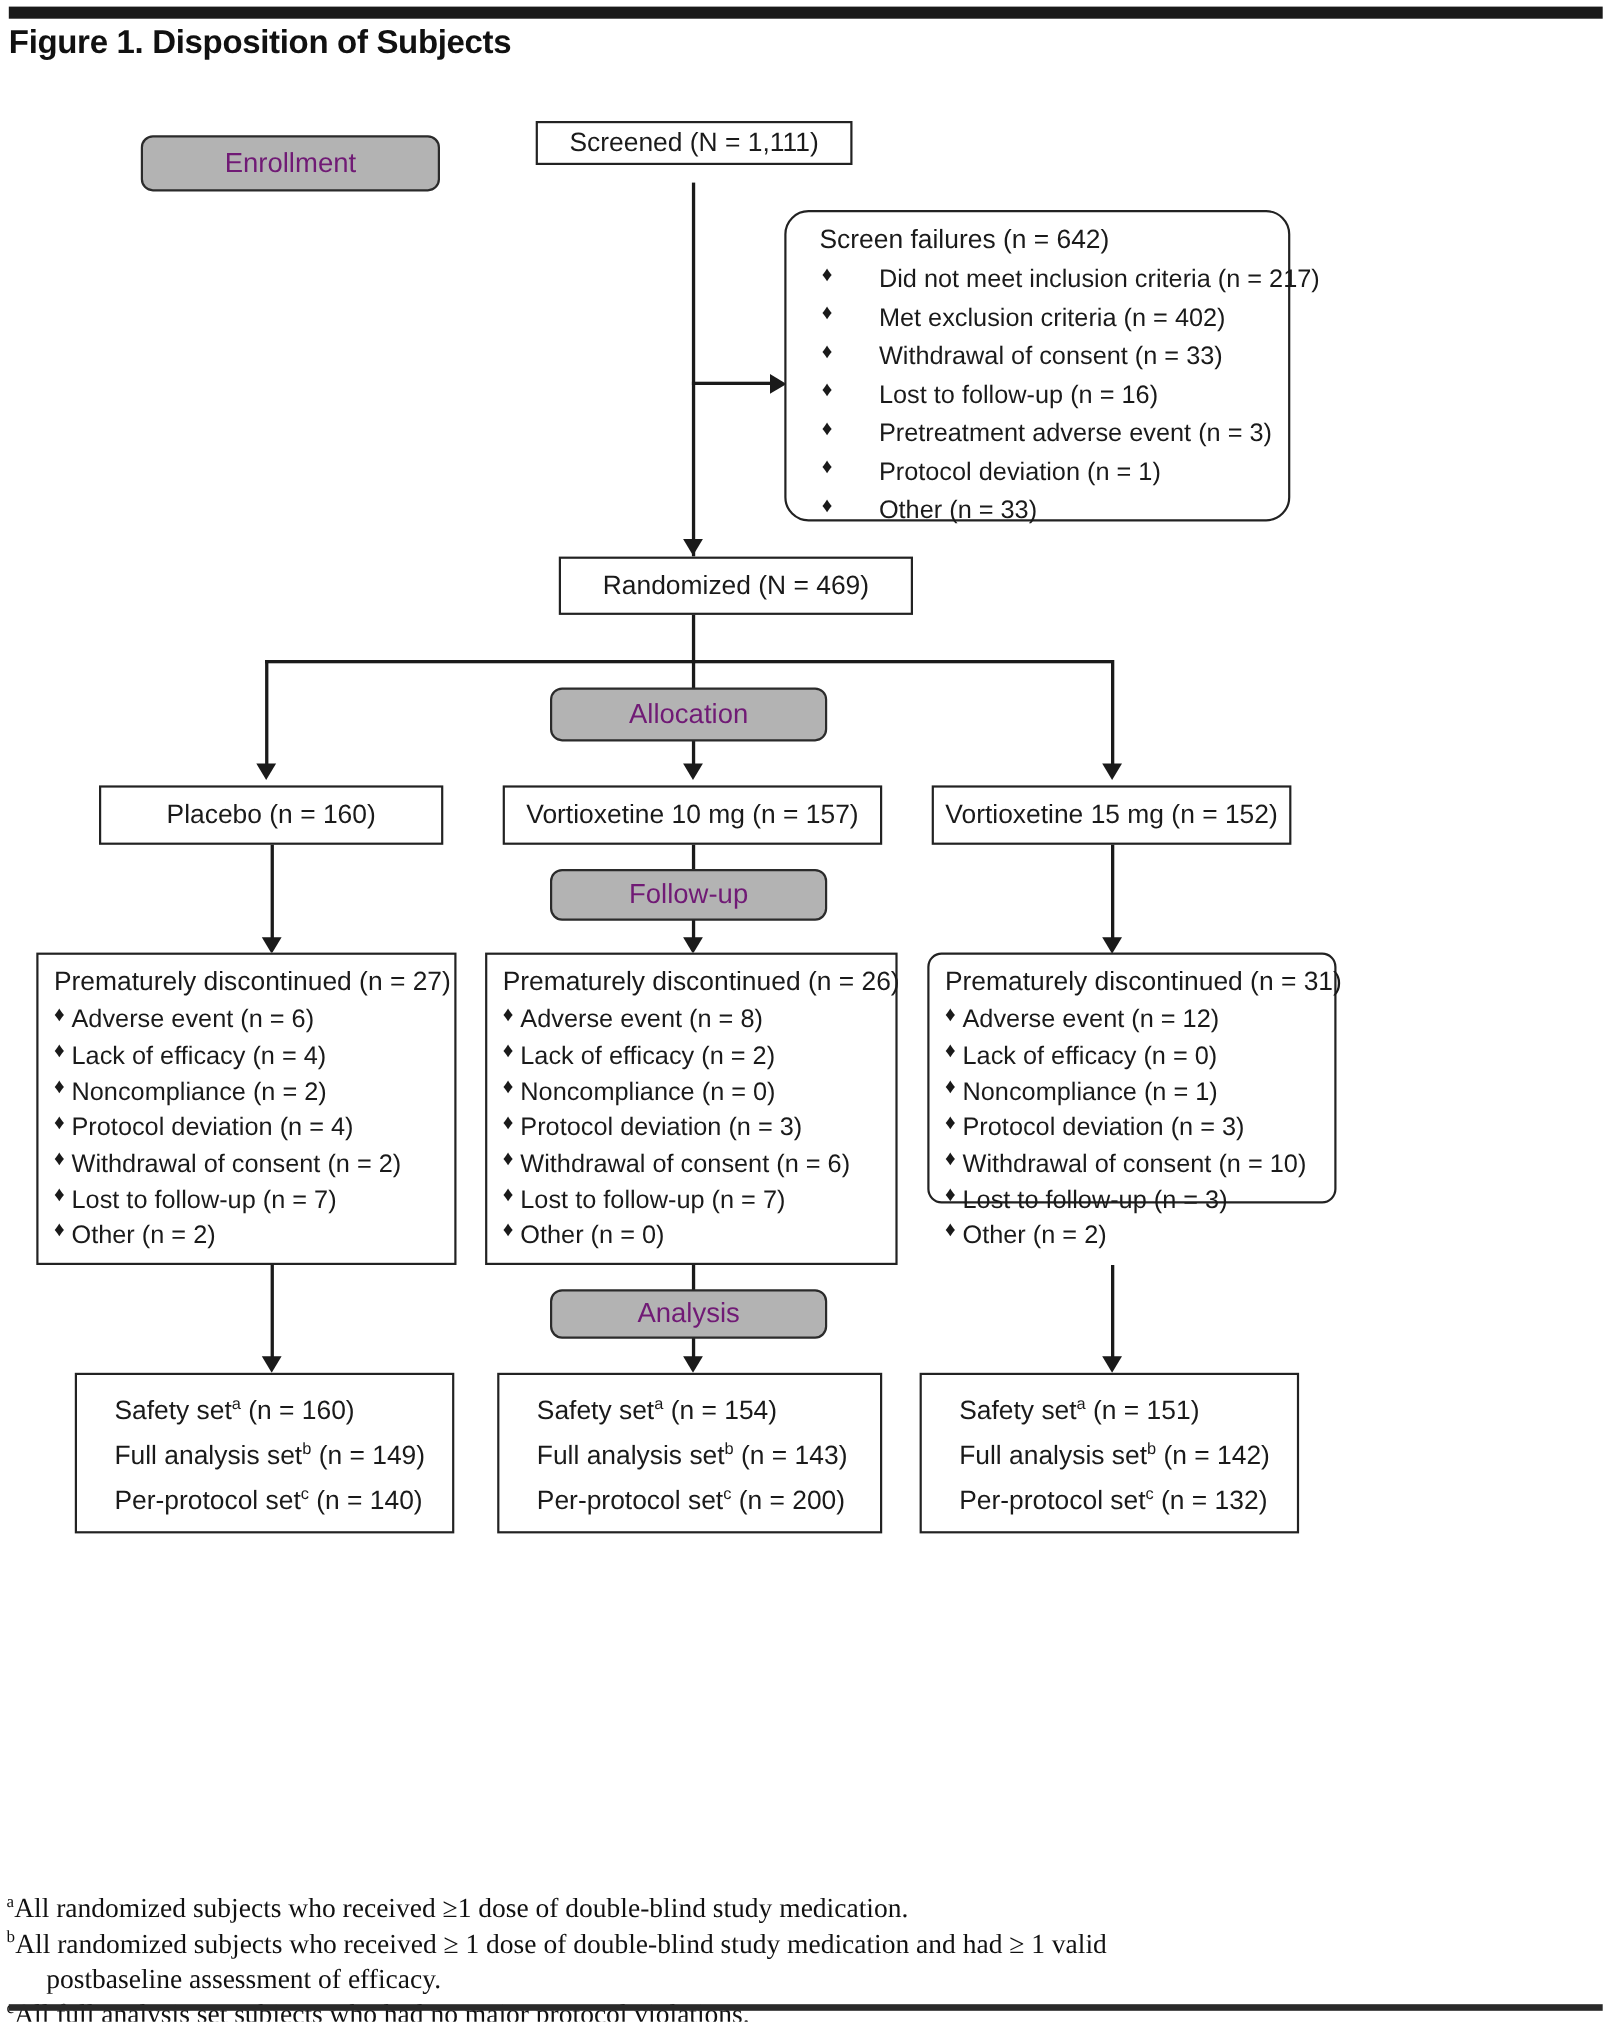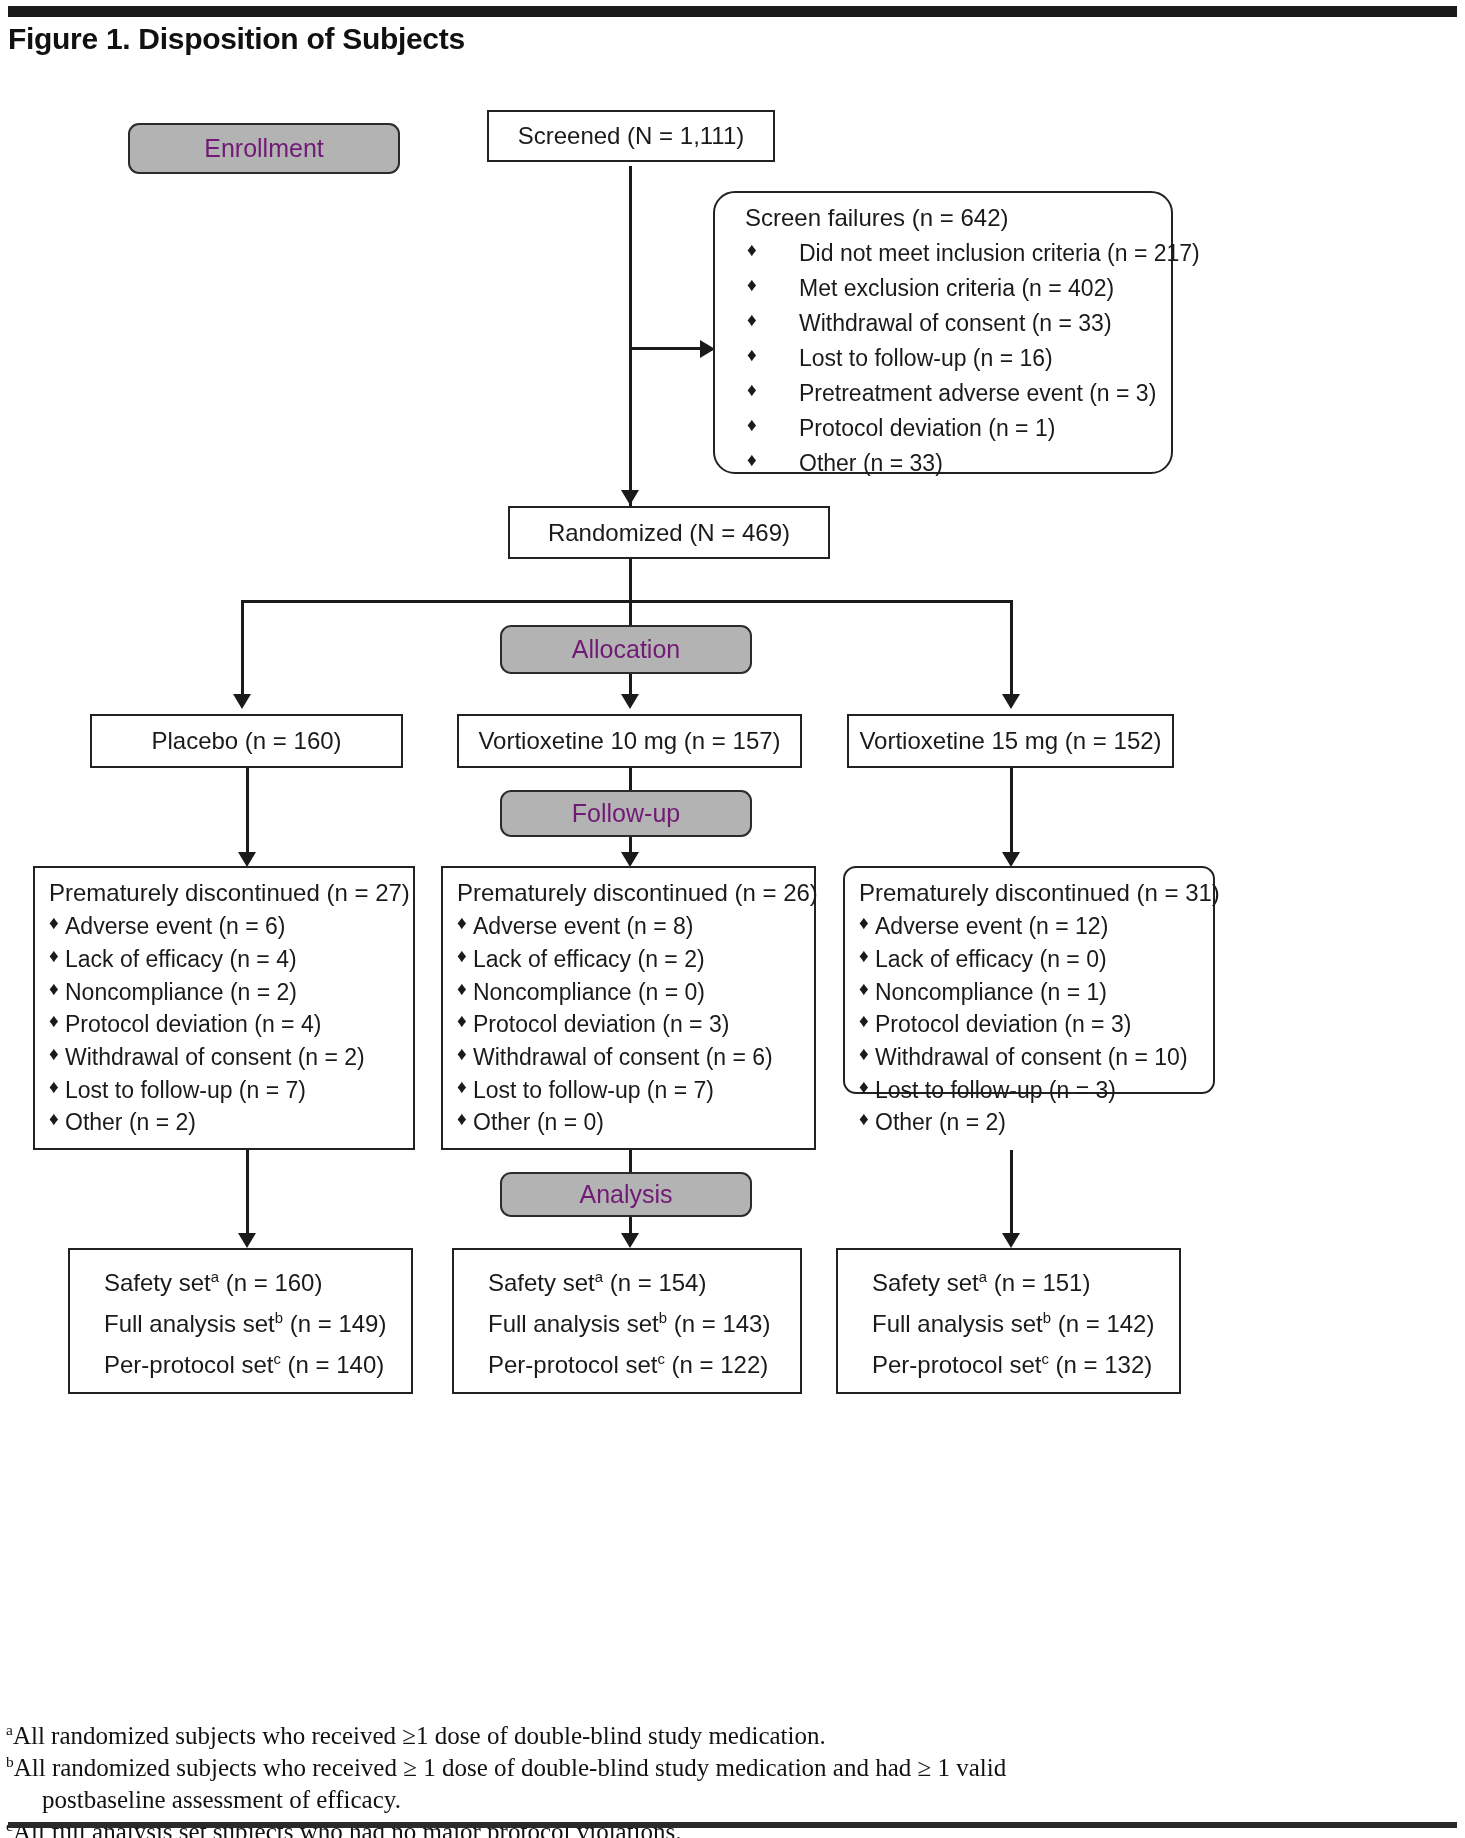--- a/index.html
+++ b/index.html
@@ -89,21 +89,21 @@
   }
 </style>
 </head>
 <body>
 
 <div class="topbar"></div>
 <div class="fig-title">Figure 1. Disposition of Subjects</div>
 
 <div class="node pill" style="left:128px;top:123px;width:272px;height:51px;">Enrollment</div>
 
-<div class="node box box-center" style="left:487px;top:110px;width:288px;height:52px;">
+<div class="node box box-center" style="left:487px;top:110px;width:288px;height:40px;">
   <span class="box-text">Screened (N = 1,111)</span>
 </div>
 
 <div class="vline" style="left:629px;top:166px;height:340px;"></div>
 <div class="arrow-d" style="left:621px;top:490px;"></div>
 
 <div class="hline" style="left:629px;top:347px;width:76px;"></div>
 <div class="arrow-r" style="left:700px;top:340px;"></div>
 
 <div class="node listbox wide-indent" style="left:713px;top:191px;width:460px;height:283px;border-radius:22px;">
@@ -287,21 +287,21 @@
 
 <div class="node analysisbox" style="left:68px;top:1248px;width:345px;height:146px;">
   <div><span>Safety set</span><sup>a</sup><span> (n = 160)</span></div>
   <div><span>Full analysis set</span><sup>b</sup><span> (n = 149)</span></div>
   <div><span>Per-protocol set</span><sup>c</sup><span> (n = 140)</span></div>
 </div>
 
 <div class="node analysisbox" style="left:452px;top:1248px;width:350px;height:146px;">
   <div><span>Safety set</span><sup>a</sup><span> (n = 154)</span></div>
   <div><span>Full analysis set</span><sup>b</sup><span> (n = 143)</span></div>
-  <div><span>Per-protocol set</span><sup>c</sup><span> (n = 122)</span></div>
+  <div><span>Per-protocol set</span><sup>c</sup><span> (n = 200)</span></div>
 </div>
 
 <div class="node analysisbox" style="left:836px;top:1248px;width:345px;height:146px;">
   <div><span>Safety set</span><sup>a</sup><span> (n = 151)</span></div>
   <div><span>Full analysis set</span><sup>b</sup><span> (n = 142)</span></div>
   <div><span>Per-protocol set</span><sup>c</sup><span> (n = 132)</span></div>
 </div>
 
 <div class="footnotes">
   <p><sup>a</sup><span>All randomized subjects who received ≥1 dose of double-blind study medication.</span></p>

